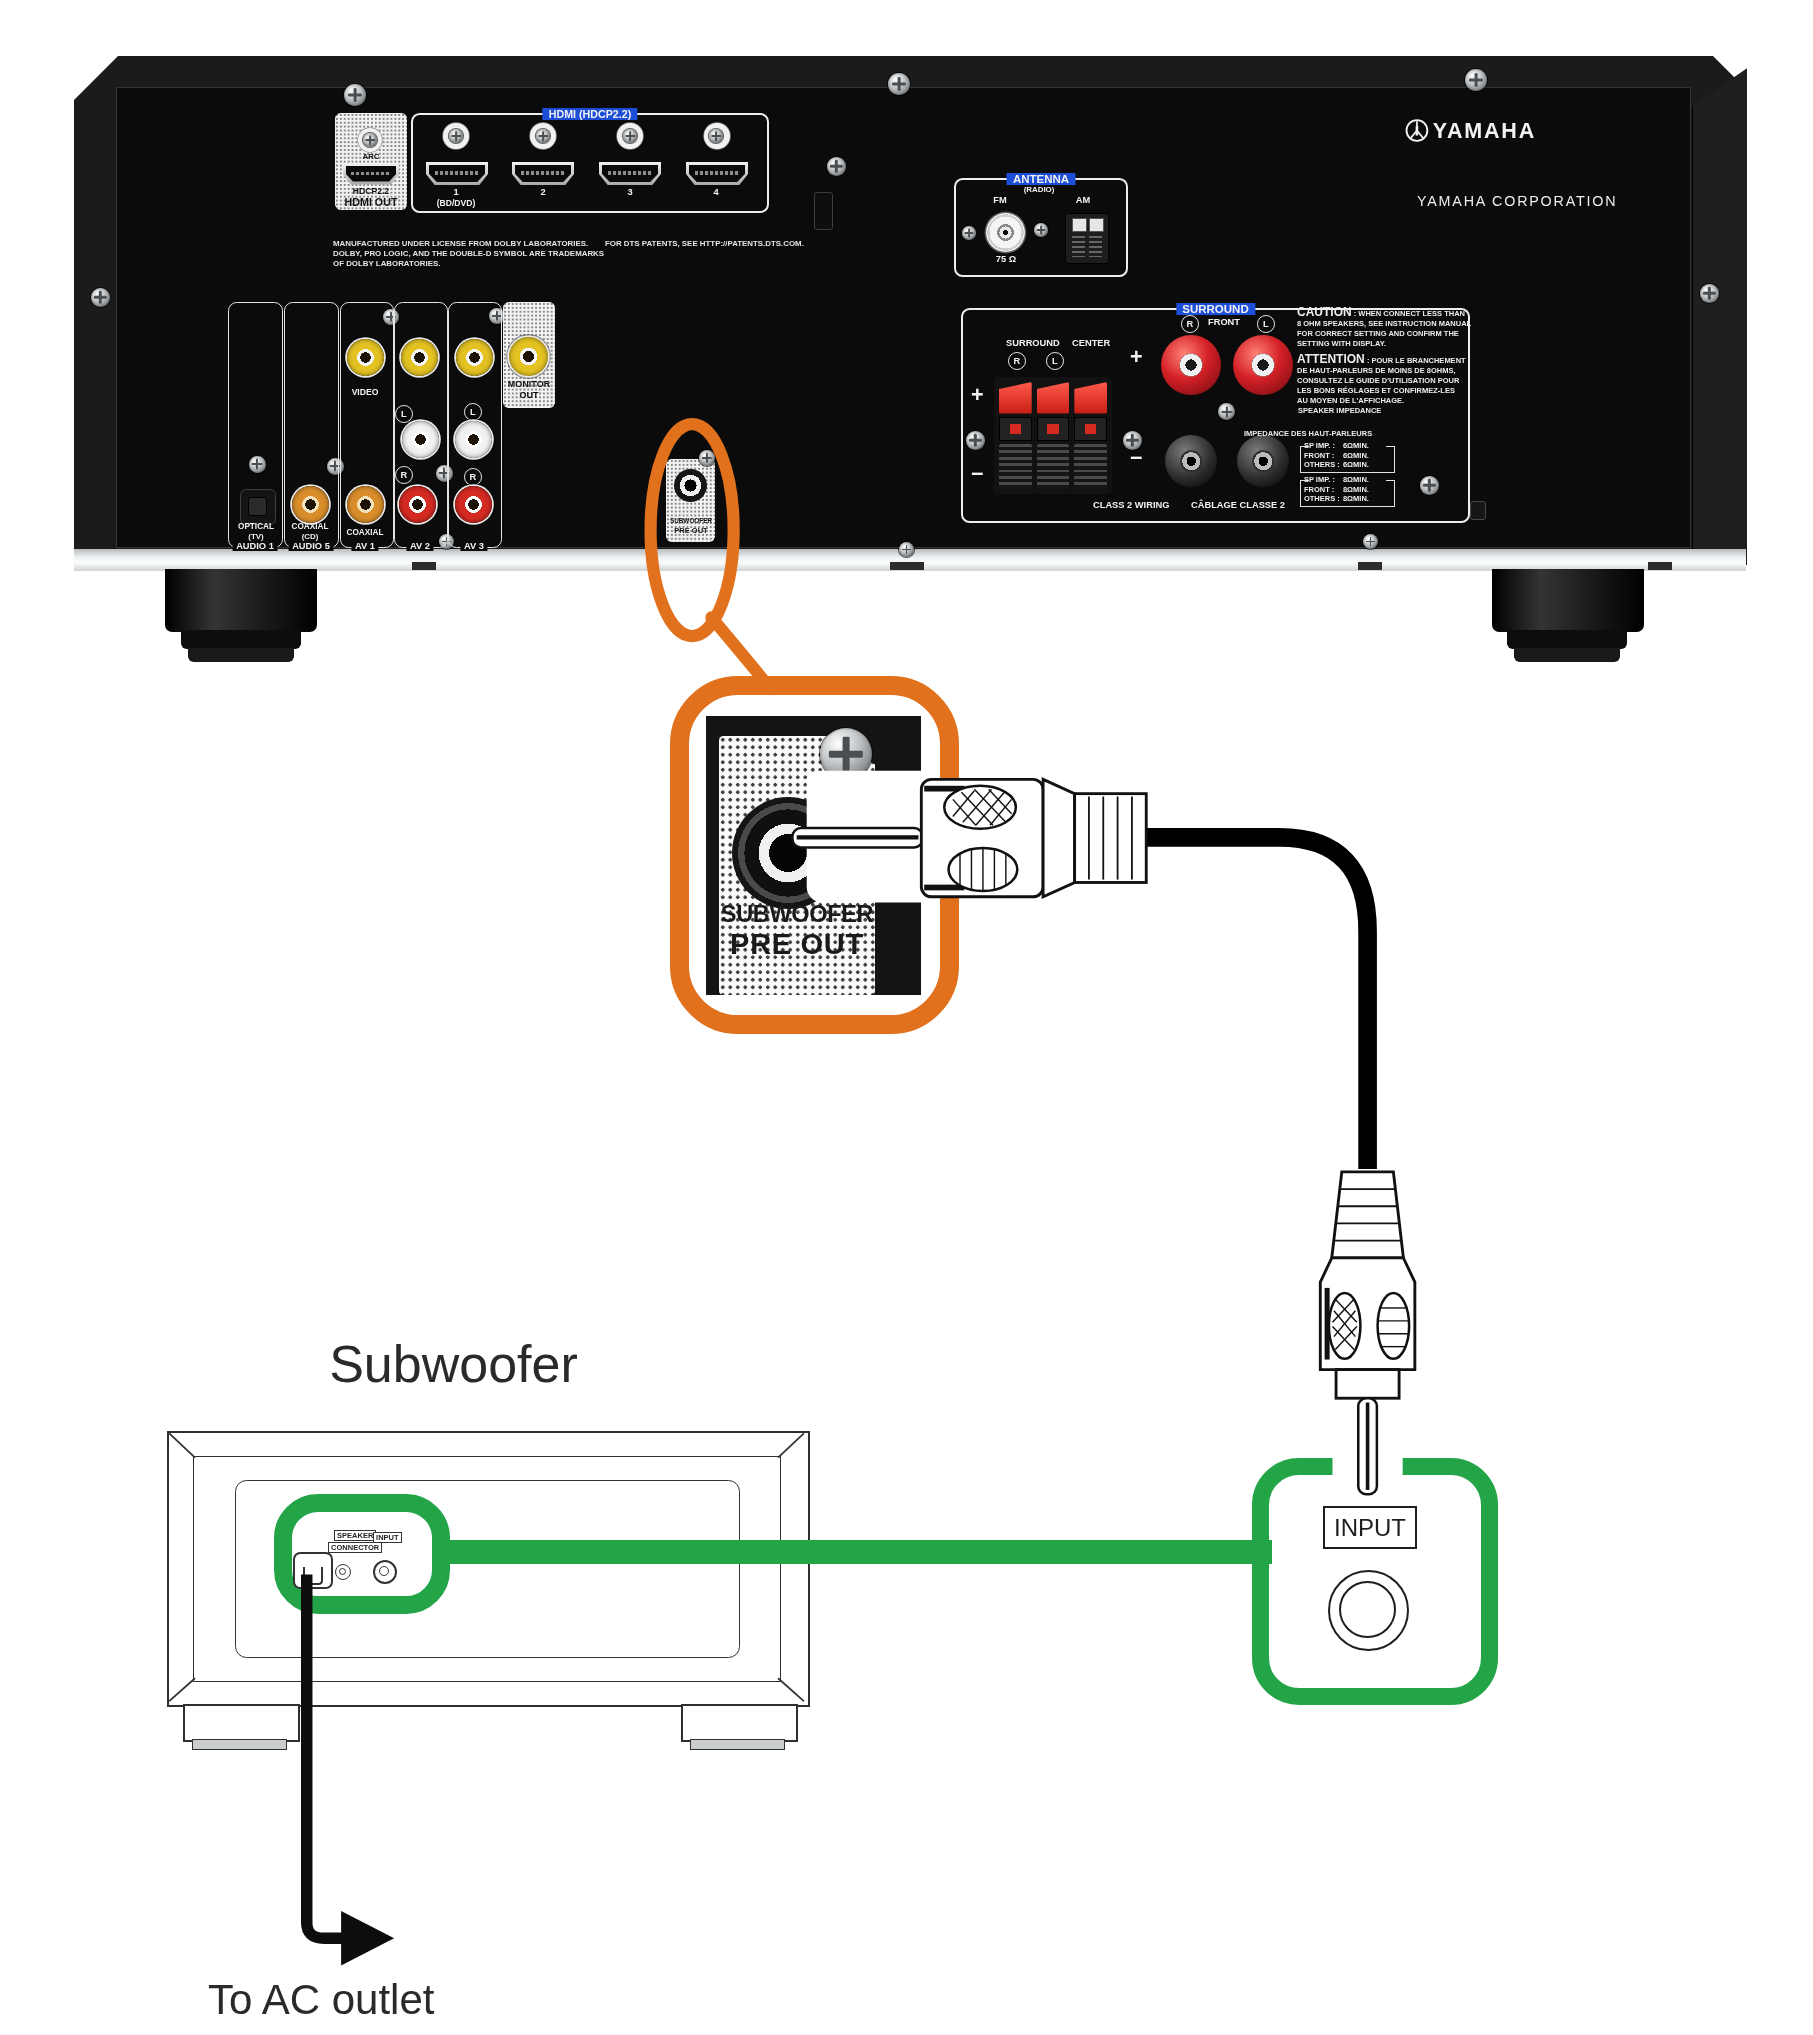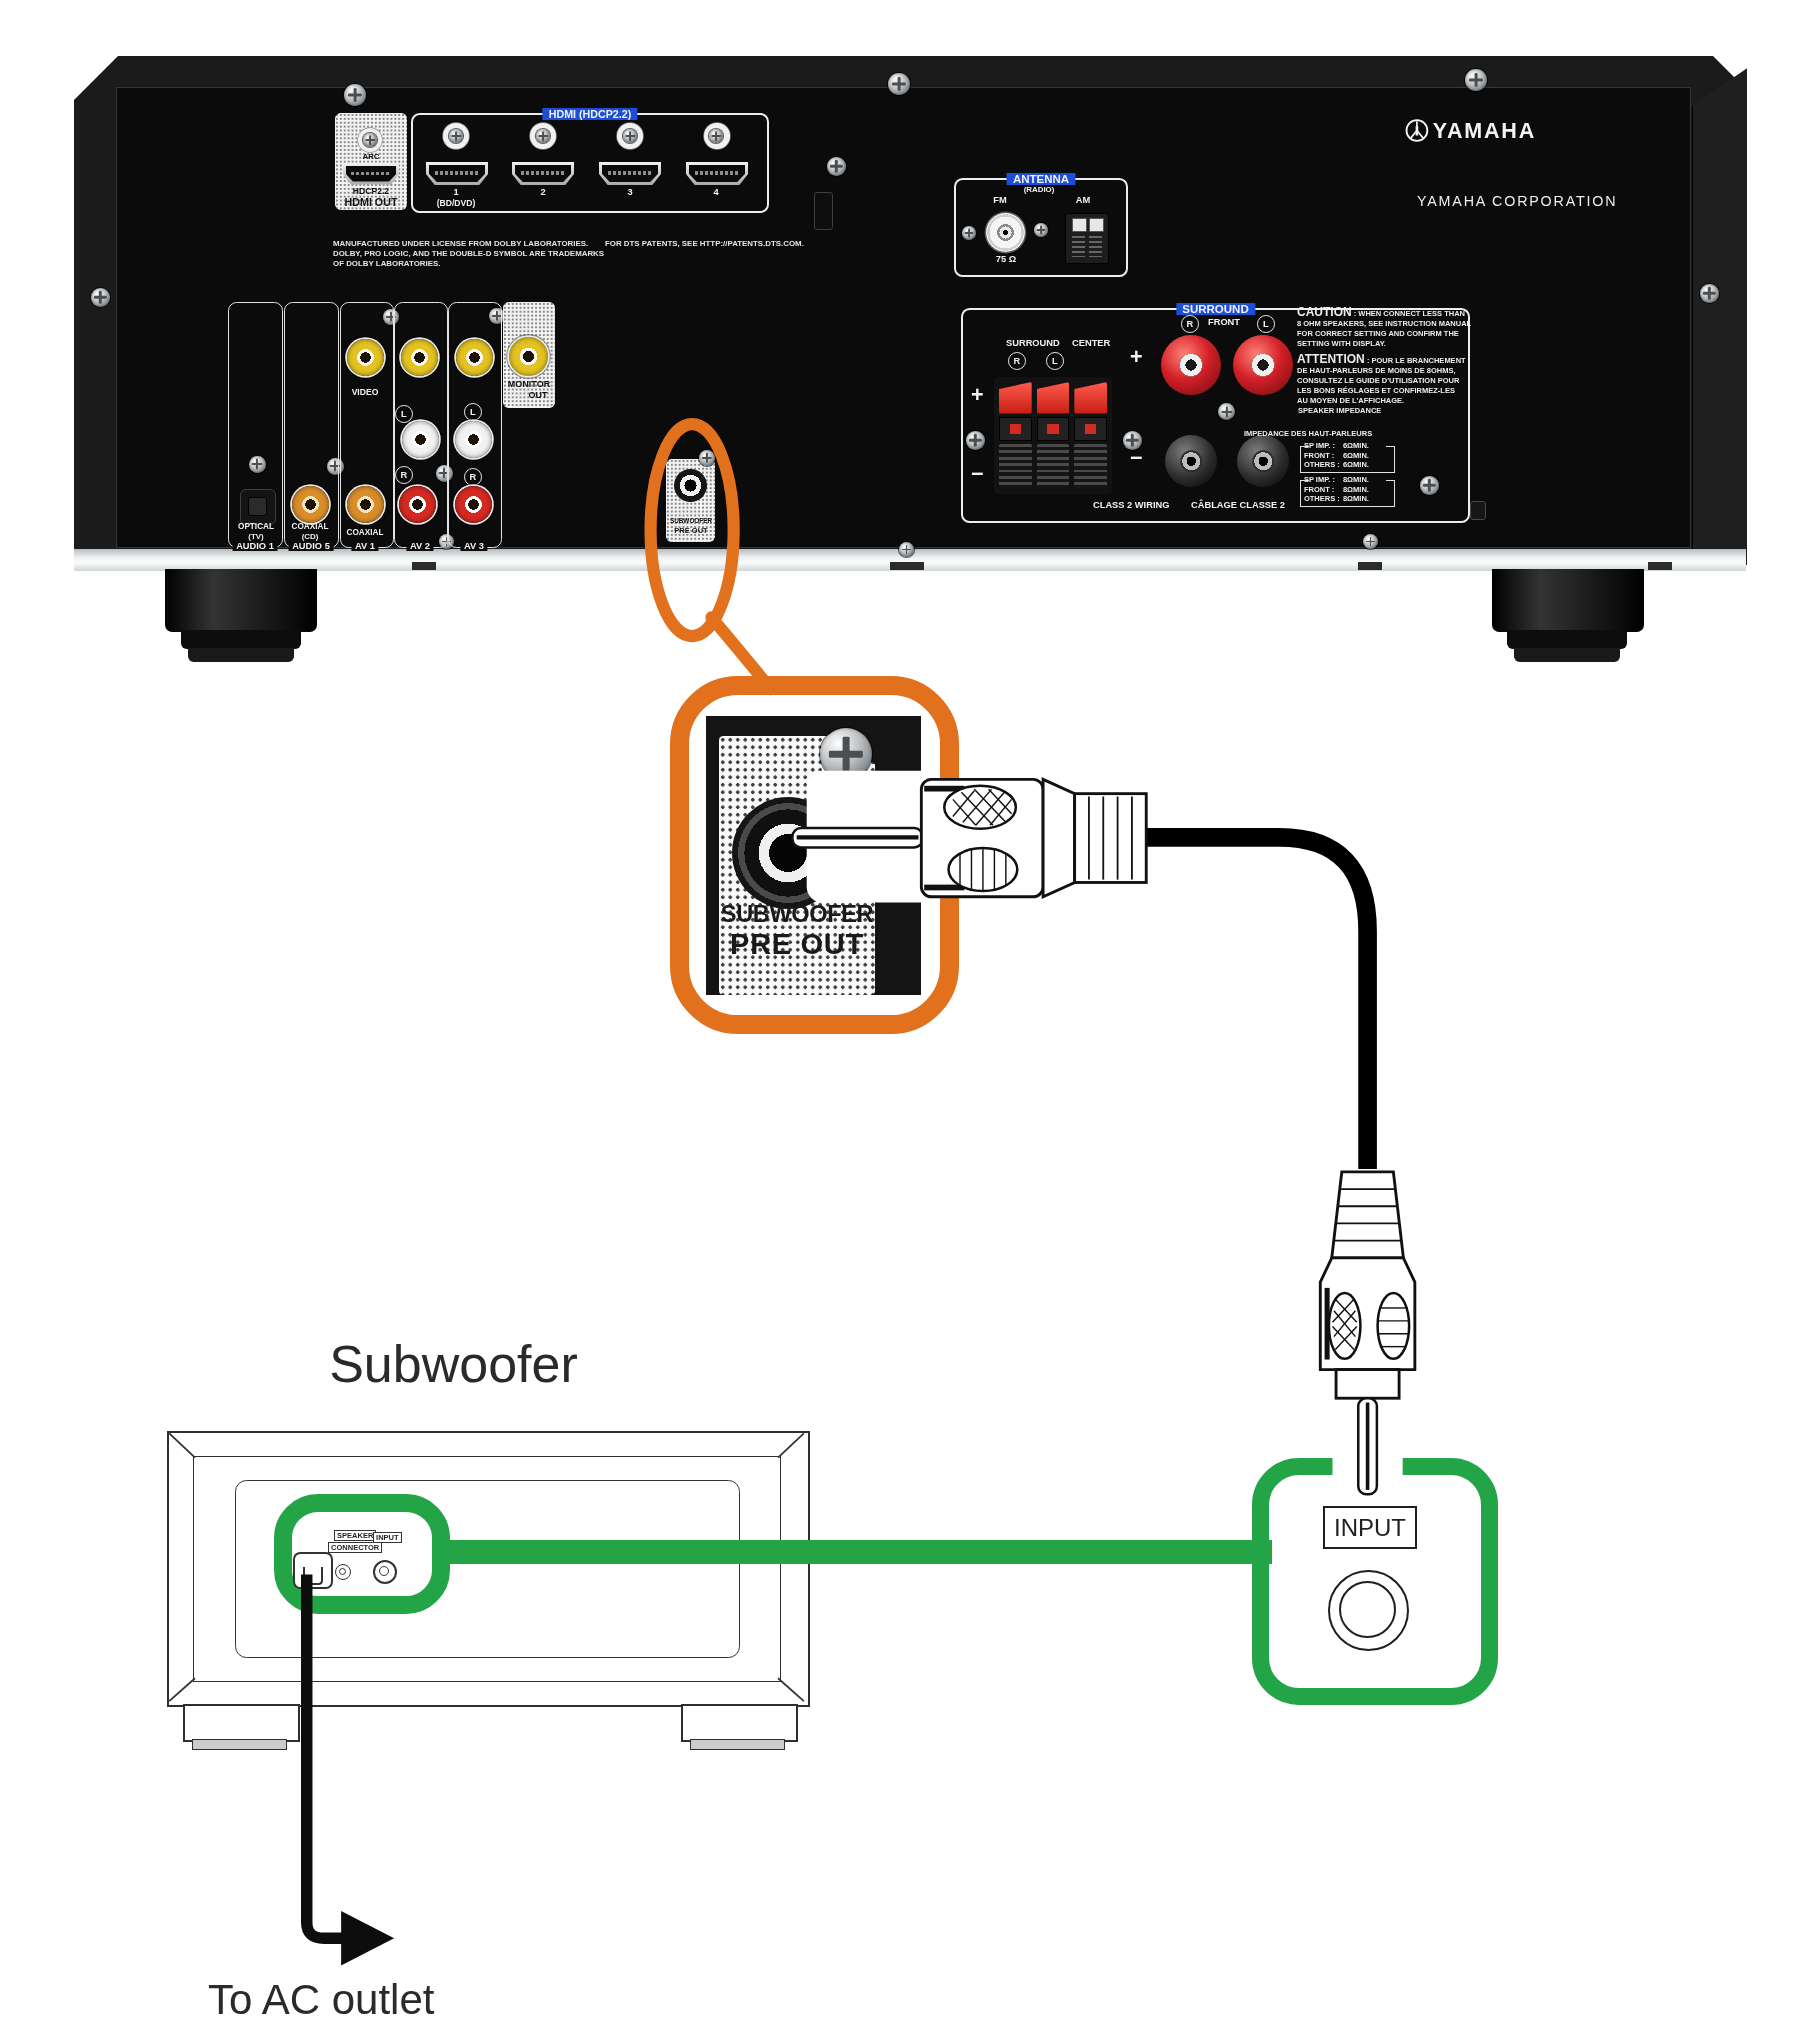--- a/index.html
+++ b/index.html
@@ -176,21 +176,21 @@
 <div class="abs col" style="left:448px;top:302px;width:52px;height:244px;"></div>
 
 <div class="abs rca" style="left:347px;top:339px;width:37px;height:37px;--c:#e3c222;--ci:#f6f6f6;"></div>
 <div class="abs rca" style="left:401px;top:339px;width:37px;height:37px;--c:#e3c222;--ci:#f6f6f6;"></div>
 <div class="abs rca" style="left:456px;top:339px;width:37px;height:37px;--c:#e3c222;--ci:#f6f6f6;"></div>
 <div class="abs wt ctr" style="left:365px;top:387px;font-size:8.6px;">VIDEO</div>
 
 <div class="abs dotpanel" style="left:503px;top:302px;width:52px;height:106px;"></div>
 <div class="abs rca" style="left:509px;top:337px;width:39px;height:39px;--c:#e3c222;--ci:#f6f6f6;"></div>
 <div class="abs ctr" style="left:529px;top:379px;font-size:9px;font-weight:bold;color:#111;">MONITOR</div>
-<div class="abs ctr" style="left:529px;top:390px;font-size:9px;font-weight:bold;color:#111;padding-left:18px;">OUT</div>
+<div class="abs ctr" style="left:529px;top:390px;font-size:9px;font-weight:bold;color:#111;">OUT</div>
 
 <div class="abs circ" style="left:395px;top:405px;">L</div>
 <div class="abs circ" style="left:464px;top:403px;">L</div>
 <div class="abs rca" style="left:402px;top:421px;width:37px;height:37px;--c:#f2f2f2;--ci:#fff;"></div>
 <div class="abs rca" style="left:455px;top:421px;width:37px;height:37px;--c:#f2f2f2;--ci:#fff;"></div>
 
 <div class="abs circ" style="left:395px;top:466px;">R</div>
 <div class="abs circ" style="left:464px;top:468px;">R</div>
 <div class="abs rca" style="left:399px;top:486px;width:37px;height:37px;--c:#d42a22;--ci:#fff;"></div>
 <div class="abs rca" style="left:455px;top:486px;width:37px;height:37px;--c:#d42a22;--ci:#fff;"></div>

